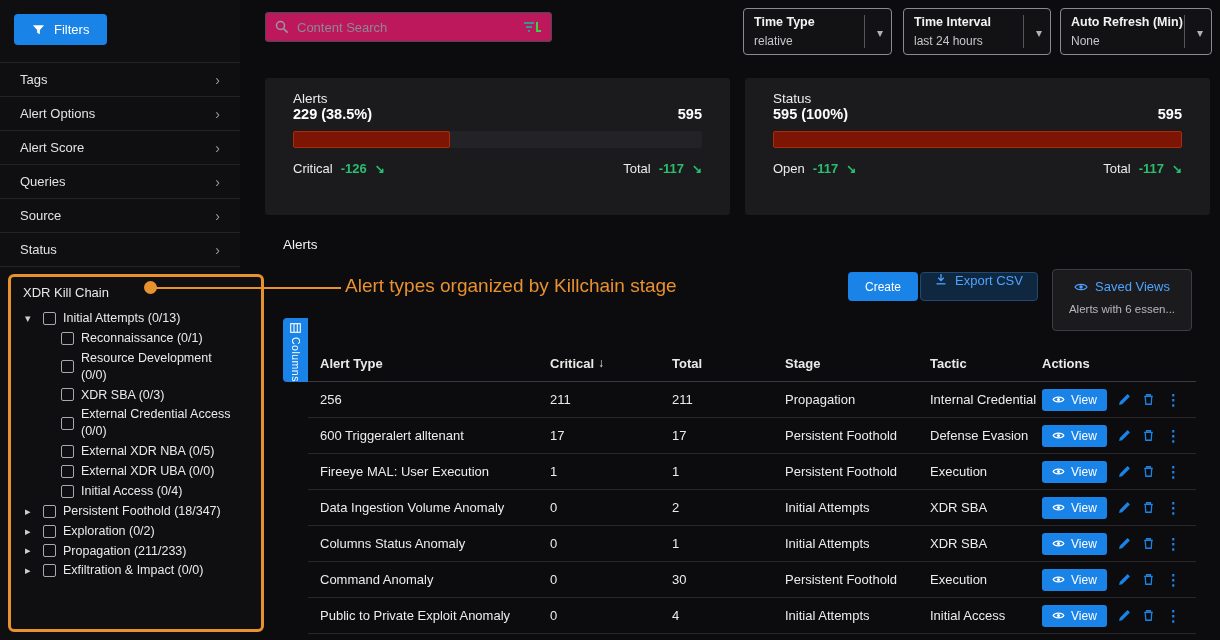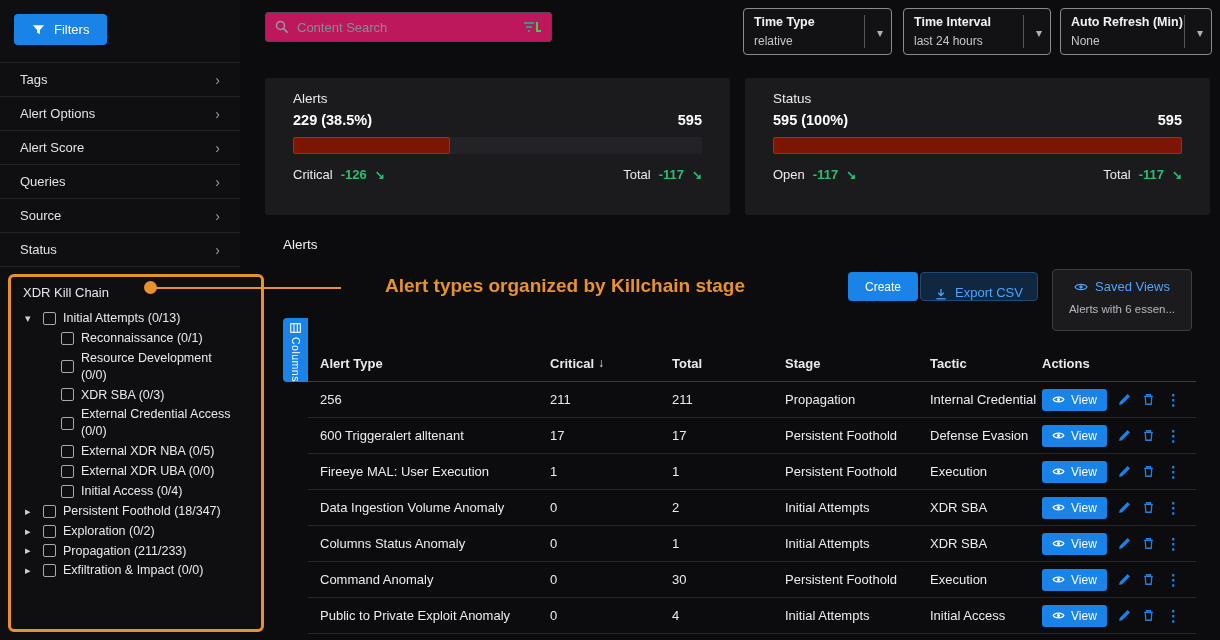--- a/index.html
+++ b/index.html
@@ -16,21 +16,21 @@
     padding:0 20px; border-bottom:1px solid #232327; font-size:13px; color:#e2e2e2; cursor:pointer; }
   .chev { color:#9a9aa2; font-size:14px; }
 
   
   .kc-box { position:absolute; left:8px; top:274px; width:256px; height:358px;
     border:3px solid #e8912f; border-radius:6px; background:#0f0f12; z-index:2; }
   .kc-title { font-size:13px; color:#e8e8e8; padding:8px 0 2px 12px; }
   .ann-dot { position:absolute; left:144px; top:281px; width:13px; height:13px; border-radius:50%;
     background:#e8912f; z-index:4; }
   .ann-line { position:absolute; left:153px; top:287px; width:188px; height:2px; background:#e8912f; z-index:3; }
-  .ann-text { position:absolute; left:345px; top:275px; font-size:19px; font-weight:bold; color:#e8912f; z-index:3;margin-left:40px; }
+  .ann-text { position:absolute; left:345px; top:275px; font-size:19px; font-weight:normal; color:#e8912f; z-index:3; }
 
   .tree { padding-top:5px; }
   .tree-row { display:flex; align-items:center; gap:7px; margin:3px 0; font-size:12.5px; color:#eaeaea; cursor:pointer; }
   .tree-row.lvl0 { padding-left:14px; }
   .tree-row.lvl1 { padding-left:50px; }
   .tree-arrow { width:11px; color:#cfcfcf; font-size:11px; flex:0 0 auto; }
   .cbox { width:13px; height:13px; border:1px solid #a8a8b0; border-radius:2px; background:transparent; flex:0 0 auto; }
   .tree-label { line-height:1.35; }
   .lvl1 .tree-label { max-width:158px; }
 
@@ -45,34 +45,34 @@
   .dd1 { left:743px; width:149px; } .dd2 { left:903px; width:148px; } .dd3 { left:1060px; width:152px; }
   .dd-label { font-size:12.5px; font-weight:bold; color:#f2f2f2; white-space:nowrap; }
   .dd-value { font-size:12px; color:#c8c8cc; margin-top:5px; white-space:nowrap; }
   .dd-chev { position:absolute; right:8px; top:17px; color:#b0b0b6; font-size:12px; }
   .dd-sep { position:absolute; right:26px; top:6px; bottom:6px; width:1px; background:#55555c; }
 
   
   .card { position:absolute; top:78px; width:465px; height:137px; background:#1b1b1e; border-radius:3px; padding:13px 28px 0; }
   .card1 { left:265px; } .card2 { left:745px; }
   .card-title { font-size:13.5px; color:#ececec; }
-  .card-values { display:flex; justify-content:space-between; margin-top:6px; font-size:14.5px; font-weight:bold; color:#fff; }
+  .card-values { display:flex; justify-content:space-between; margin-top:0; font-size:14.5px; font-weight:bold; color:#fff; }
   .bar-track { margin-top:9px; height:17px; background:#232327; border-radius:2px; position:relative; }
   .bar-fill { height:100%; background:#7d1505; border:1px solid #ad2a0e; border-radius:2px; }
   .card-footer { display:flex; justify-content:space-between; margin-top:13px; font-size:13px; }
   .cf-group { display:flex; align-items:center; gap:8px; }
   .cf-label { color:#ececec; }
   .trend { color:#2abf6e; font-weight:bold; }
   .trend-arrow { color:#2abf6e; font-size:12px; font-weight:bold; }
 
   
   .alerts-title { position:absolute; left:283px; top:237px; font-size:13.5px; color:#f0f0f0; }
   .create-btn { position:absolute; left:848px; top:272px; height:29px; background:#1a83e8; color:#fff;
     border:none; border-radius:4px; padding:0 17px; font-size:12px; font-family:inherit; cursor:pointer; }
-  .export-btn { position:absolute; left:920px; top:272px; height:29px; display:flex; align-items:flex-end; gap:8px;
+  .export-btn { position:absolute; left:920px; top:272px; height:29px; display:flex; align-items:flex-start; gap:8px;
     background:#0f2840; border:1px solid #1e4a75; border-radius:4px; color:#4da3ff; padding:0 14px;
     font-size:13px; font-family:inherit; cursor:pointer; }
   .saved-views { position:absolute; left:1052px; top:269px; width:140px; height:62px; background:#1b1b1e;
     border:1px solid #3c3c42; border-radius:4px; padding:9px 8px; text-align:center; cursor:pointer; }
   .sv-top { display:flex; align-items:center; justify-content:center; gap:7px; color:#4da3ff; font-size:13px; }
   .sv-sub { margin-top:9px; color:#b6b6bc; font-size:11.5px; white-space:nowrap; overflow:hidden; }
 
   .columns-btn { position:absolute; left:283px; top:318px; width:25px; height:64px; background:#1a83e8;
     border:none; border-radius:4px 0 0 4px; color:#fff; cursor:pointer; display:flex; flex-direction:column;
     align-items:center; padding-top:5px; gap:4px; }

